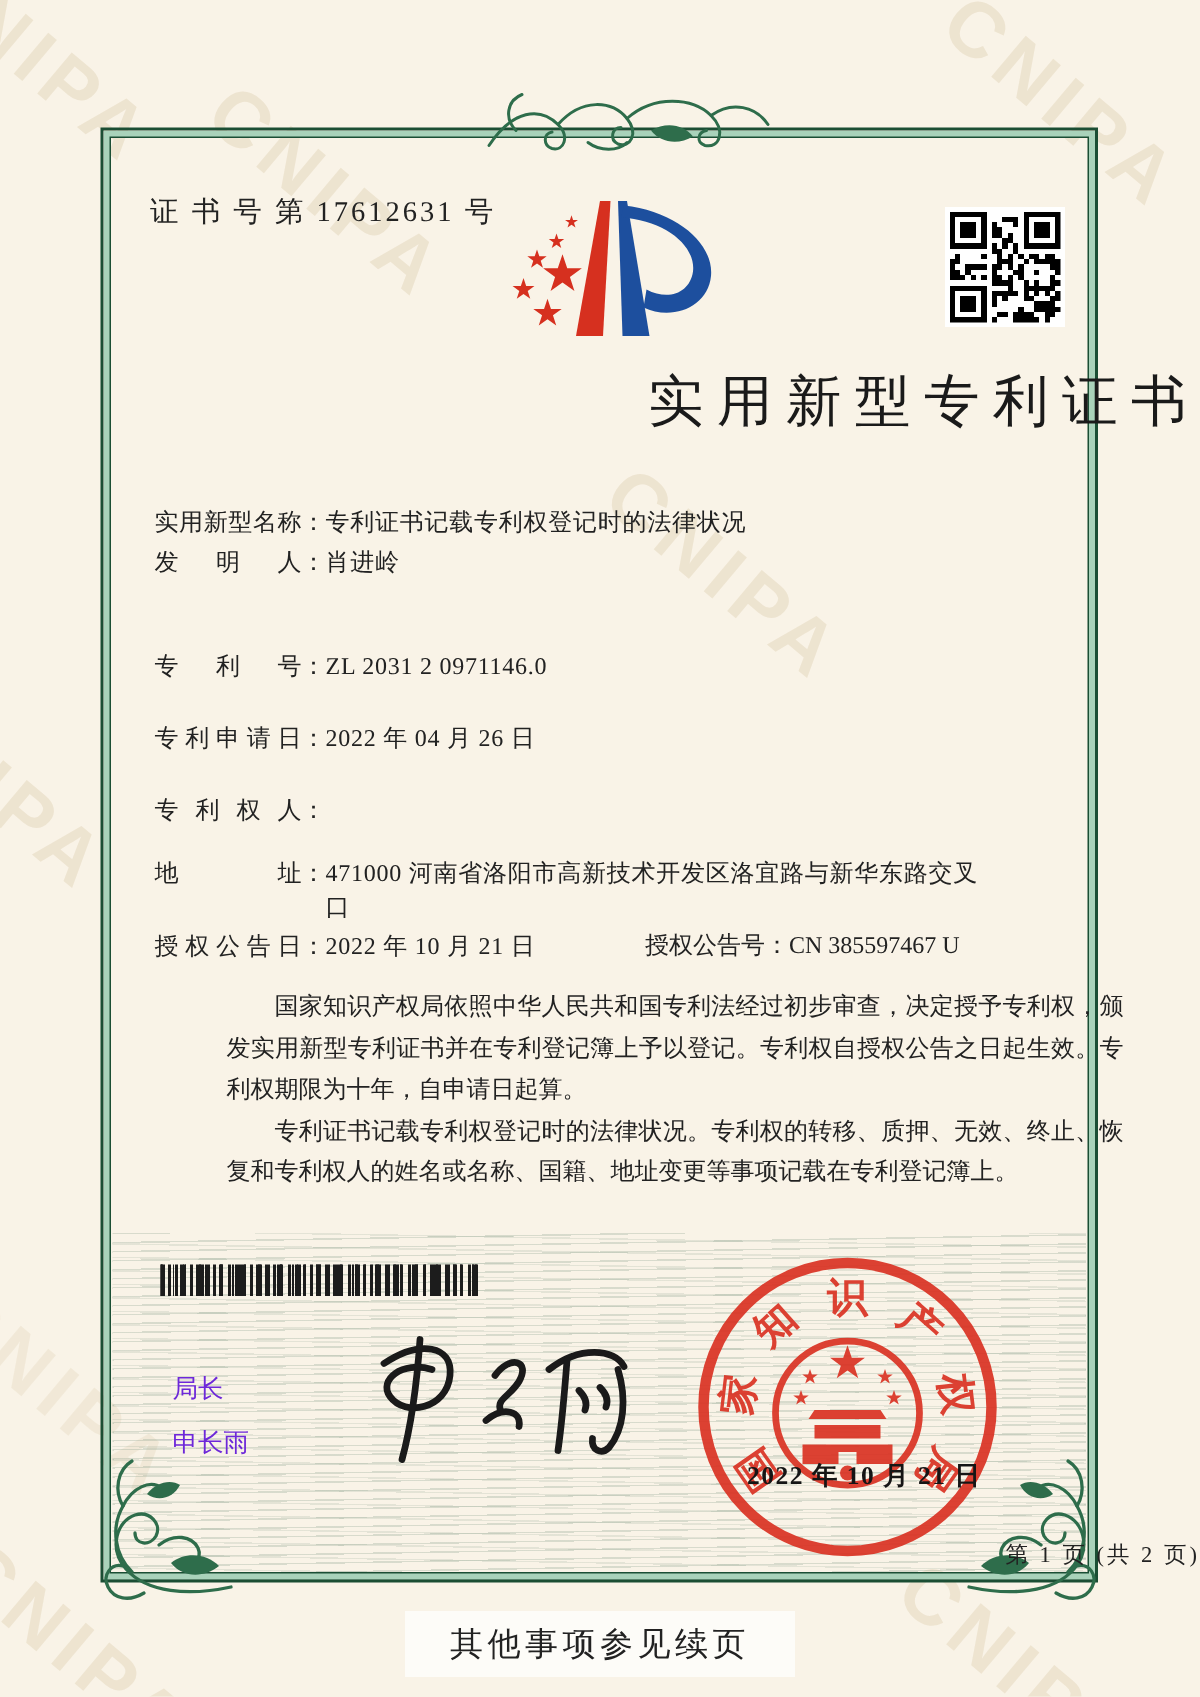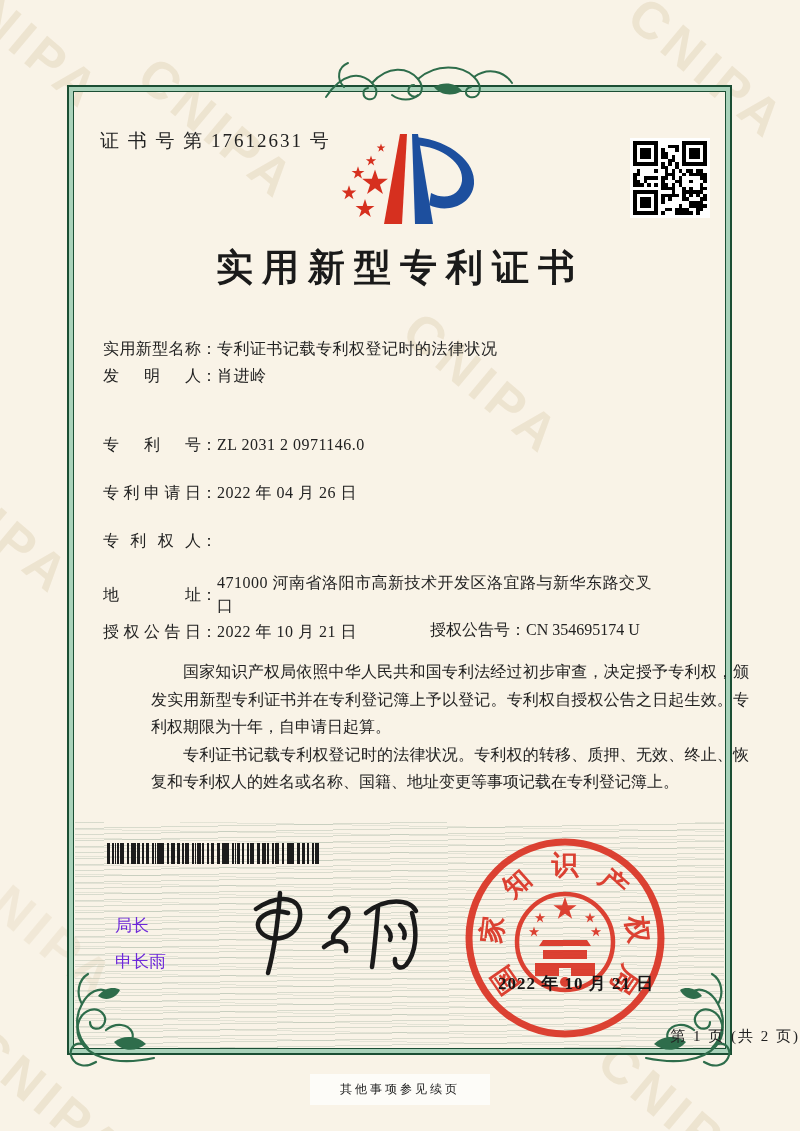--- a/index.html
+++ b/index.html
@@ -28,25 +28,25 @@
     background:
       repeating-linear-gradient(179deg, rgba(130,155,135,.28) 0 1px, transparent 1px 6px),
       repeating-linear-gradient(181deg, rgba(130,155,135,.18) 0 1px, transparent 1px 9px);
   }
   .flourish{position:absolute;z-index:3;pointer-events:none;}
   
   .cert-no{position:absolute;left:100px;top:128px;font-size:19px;letter-spacing:2px;z-index:3;}
   .logo{position:absolute;left:336px;top:116px;z-index:3;}
   .qr{position:absolute;left:630px;top:138px;width:74px;height:74px;z-index:3;background:#fff;padding:3px;}
   .title{
-    position:absolute;left:0;right:0;top:243px;text-align:center;
-    font-size:37px;font-weight:bold;letter-spacing:9px;color:#1a1a1a;z-index:3;
-  }
-  
-  .field{position:absolute;left:103px;font-size:16px;line-height:1.45;z-index:3;display:flex;align-items:center;}
+    position:absolute;left:0;right:0;top:243px;text-align:right;
+    font-size:37px;font-weight:normal;letter-spacing:9px;color:#1a1a1a;z-index:3;
+  }
+  
+  .field{position:absolute;left:103px;font-size:16px;line-height:1.45;z-index:3;display:flex;}
   .field .lbl{display:inline-block;width:98px;text-align:justify;text-align-last:justify;flex:none;}
   .field .colon{flex:none;}
   .field .val{display:inline-block;max-width:440px;letter-spacing:.5px;}
   .grant-right{position:absolute;left:430px;top:620px;font-size:16px;z-index:3;}
   
   .paras{position:absolute;left:103px;top:658px;width:598px;font-size:16px;
     line-height:1.72;text-align:justify;z-index:3;margin-left:48px;}
   .paras p{margin:0;text-indent:2em;}
   
   .barcode{
@@ -58,21 +58,21 @@
   }
   .director{position:absolute;left:115px;top:908px;font-size:17px;line-height:2.1;z-index:3;
     font-family:"Liberation Sans","DejaVu Sans",sans-serif;color:#6d28d9;}
   .sig{position:absolute;left:228px;top:885px;z-index:3;}
   .seal{position:absolute;left:463px;top:836px;z-index:4;opacity:.93;}
   .seal-date{position:absolute;left:498px;top:972px;font-size:17px;font-weight:bold;
     letter-spacing:1px;color:#151515;z-index:5;}
   .page-info{position:absolute;left:0;right:0;top:1027px;text-align:right;font-size:15px;
     letter-spacing:2px;z-index:3;}
   .cont-wrap{position:absolute;left:0;right:0;top:1074px;text-align:center;z-index:3;}
-  .cont-note{display:inline-block;background:#fdfcf8;padding:7px 30px;font-size:12px;letter-spacing:3px;}
+  .cont-note{display:inline-block;background:#fdfcf8;padding:7px 30px;font-size:22px;letter-spacing:3px;}
 </style>
 </head>
 <body>
 
 <div class="wm" style="left:-30px;top:-45px">CNIPA</div>
 <div class="wm" style="left:165px;top:45px">CNIPA</div>
 <div class="wm" style="left:655px;top:-15px">CNIPA</div>
 <div class="wm" style="left:430px;top:300px">CNIPA</div>
 <div class="wm" style="left:-60px;top:440px">CNIPA</div>
 <div class="wm" style="left:-15px;top:845px;opacity:.5">CNIPA</div>
@@ -304,21 +304,21 @@
   <span class="lbl">地址</span>
     <span class="colon">：</span>
     <span class="val" style="width:438px">471000 河南省洛阳市高新技术开发区洛宜路与新华东路交叉口</span>
 </div>
 <div class="field" style="top:620px">
   <span class="lbl">授权公告日</span>
     <span class="colon">：</span>
     <span class="val">2022 年 10 月 21 日</span>
 </div>
 <div class="grant-right">
-  <span>授权公告号</span><span>：</span><span>CN 354695174 U</span>
+  <span>授权公告号</span><span>：</span><span>CN 385597467 U</span>
 </div>
 
 <div class="paras">
   <p>国家知识产权局依照中华人民共和国专利法经过初步审查，决定授予专利权，颁发实用新型专利证书并在专利登记簿上予以登记。专利权自授权公告之日起生效。专利权期限为十年，自申请日起算。</p>
   <p>专利证书记载专利权登记时的法律状况。专利权的转移、质押、无效、终止、恢复和专利权人的姓名或名称、国籍、地址变更等事项记载在专利登记簿上。</p>
 </div>
 
 <div class="barcode"></div>
 
 <div class="director">

